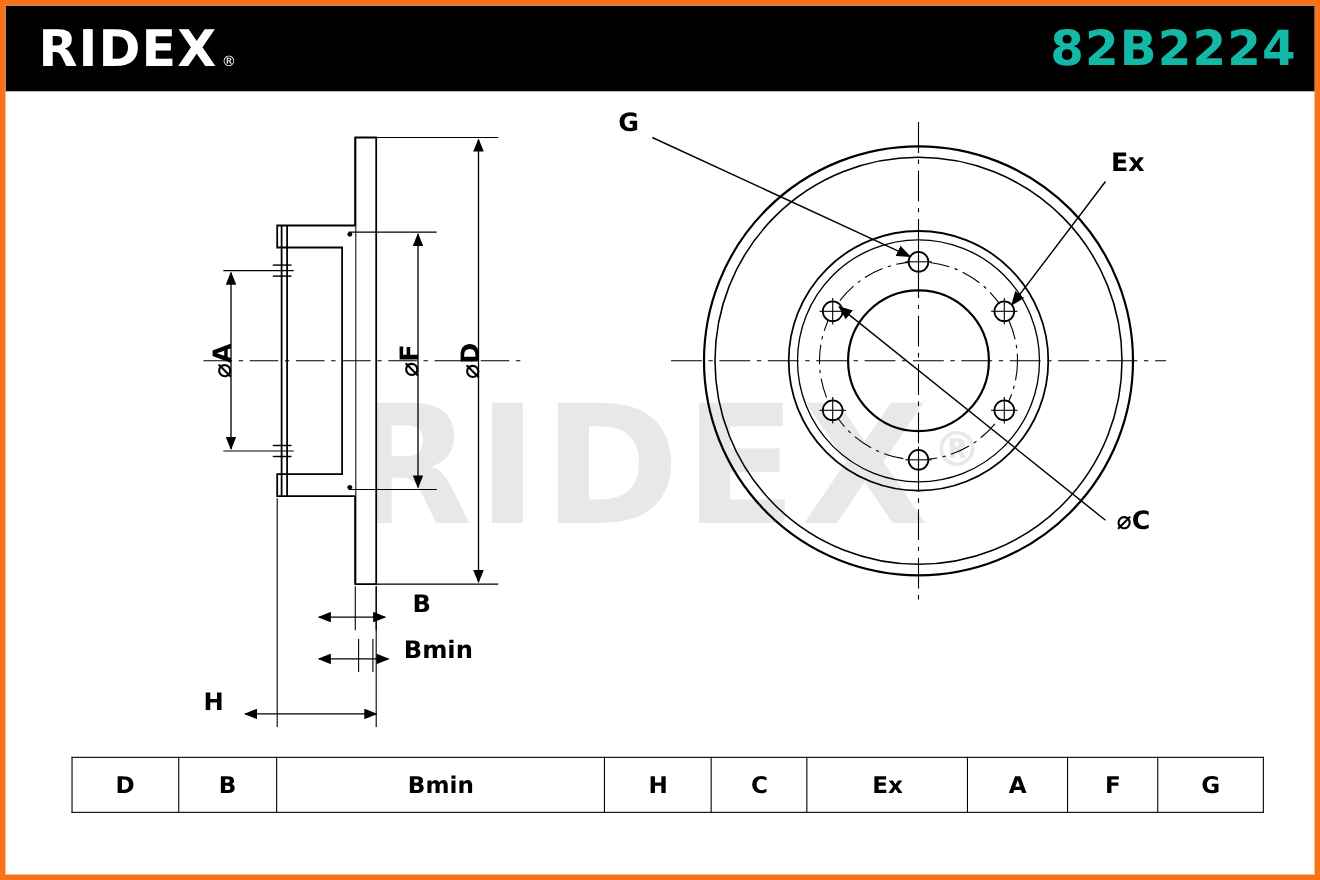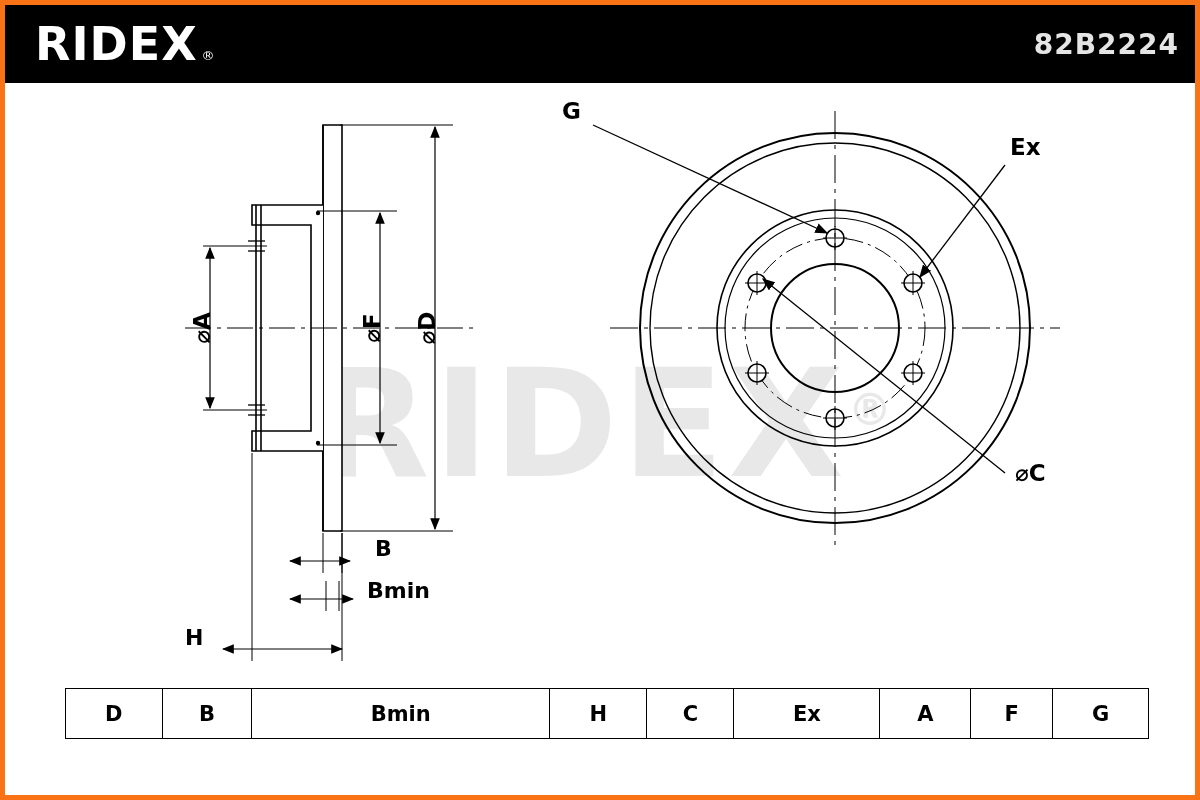--- a/index.html
+++ b/index.html
@@ -48,22 +48,22 @@
     font-weight: bold;
     letter-spacing: 1px;
     font-family: "DejaVu Sans", sans-serif;
   }
   #brand-reg {
     font-size: 13px;
     margin-left: 4px;
     font-family: "DejaVu Sans", sans-serif;
   }
   #part-number {
-    color: #e5e5e5;
-    font-size: 28px;
+    color: #14b8a6;
+    font-size: 44px;
     font-weight: bold;
     letter-spacing: 1px;
     font-family: "DejaVu Sans", sans-serif;
   }
 
   
   #watermark {
     position: absolute;
     left: 0;
     top: 330px;

